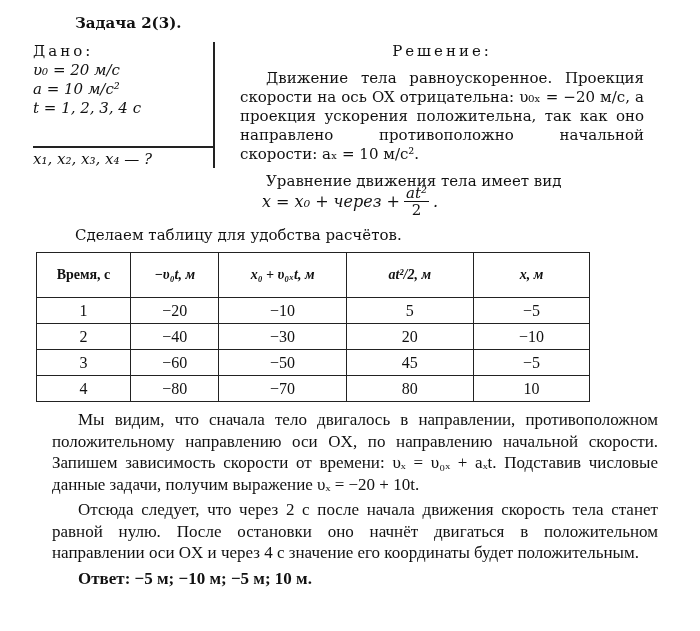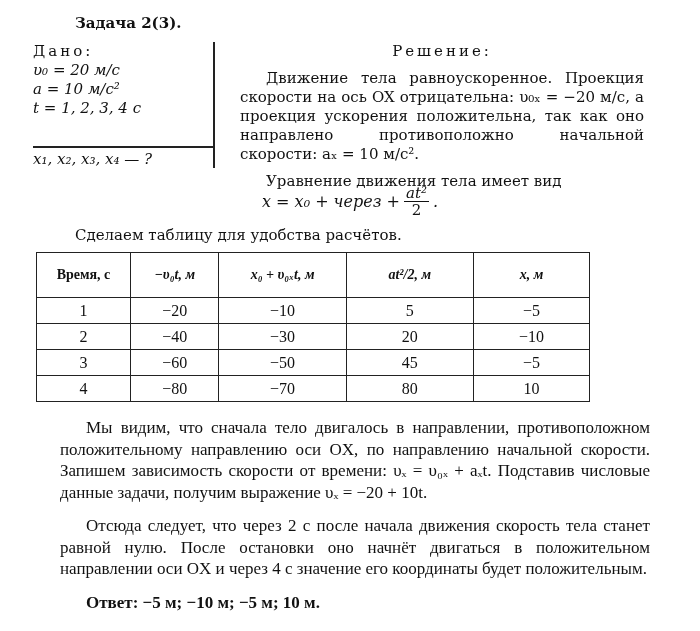--- a/index.html
+++ b/index.html
@@ -56,21 +56,21 @@
   table.calc th, table.calc td {
     border: 1.5px solid #222; text-align: center; padding: 0;
   }
   table.calc th { height: 44px; font-weight: bold; font-size: 14px; }
   table.calc td { height: 25px; font-size: 16px; }
   .text-block {
     left: 48px; top: 405px; width: 614px;
     font-family: "Liberation Serif", serif;
     font-size: 17px; line-height: 21.5px; text-align: justify;
   }
-  .text-block p { margin: 12px; text-indent: 26px; }
+  .text-block p { margin: 4px; text-indent: 26px; }
   .answer { font-weight: bold; }
 </style>
 </head>
 <body>
 
 <div class="abs title">Задача 2(3).</div>
 
 <div class="abs given">
   <div class="line spaced">Дано:</div>
   <div class="line it">υ₀ = 20 м/с</div>

